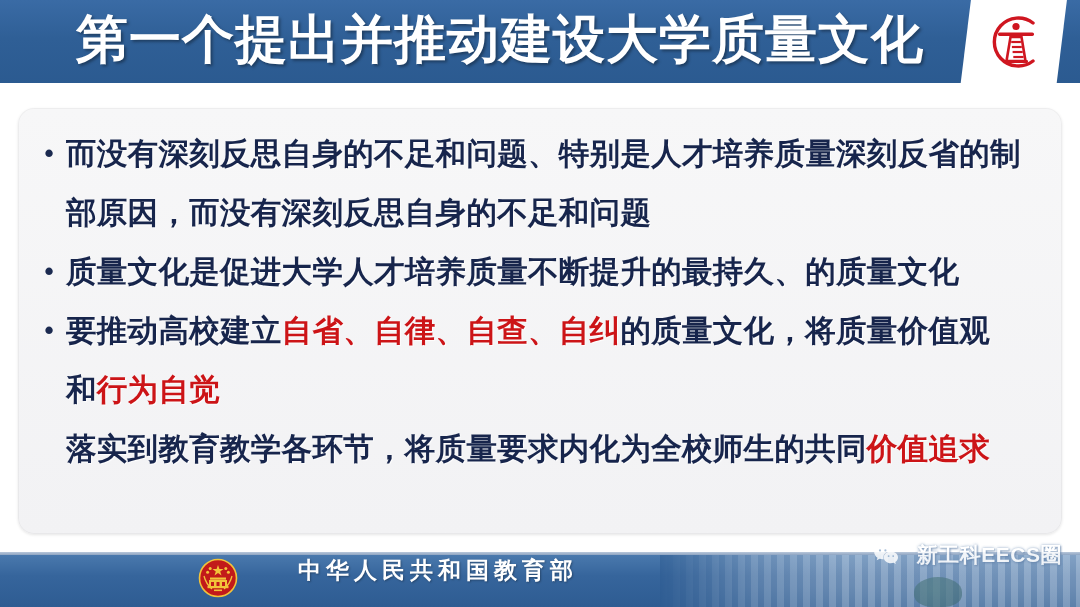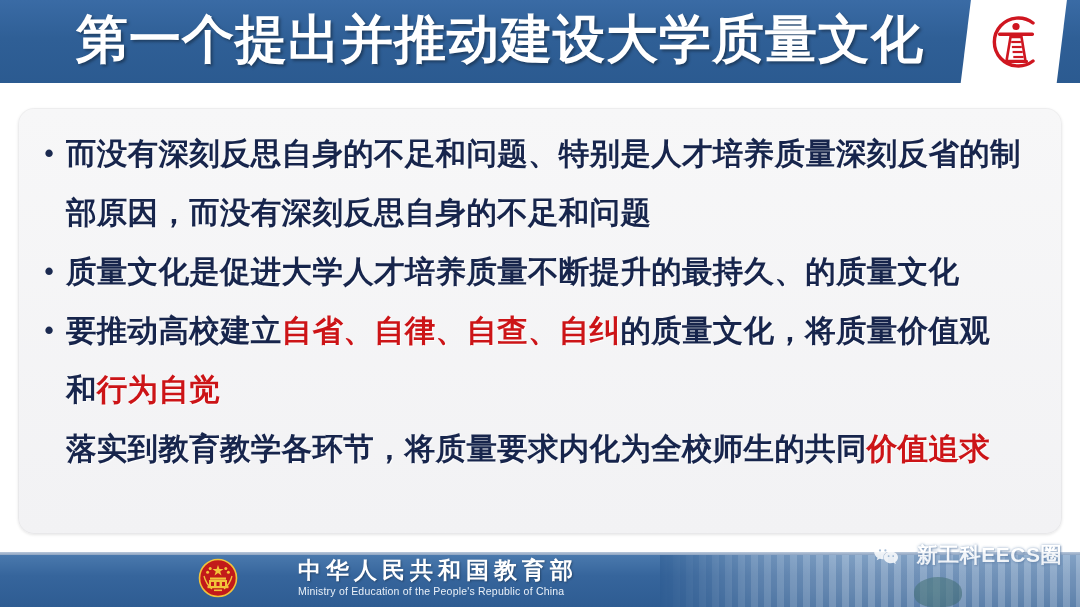--- a/index.html
+++ b/index.html
@@ -310,21 +310,20 @@
           <circle cx="27.8" cy="10.5" r="1.5" fill="#f2c33a"></circle>
           <circle cx="30.4" cy="14.2" r="1.5" fill="#f2c33a"></circle>
 
           <path d="M6 18 Q8 26 14 31" fill="none" stroke="#f2c33a" stroke-width="1.3"></path>
           <path d="M34 18 Q32 26 26 31" fill="none" stroke="#f2c33a" stroke-width="1.3"></path>
           <rect x="16" y="31.5" width="8" height="1.6" fill="#f2c33a"></rect>
         </svg>
       </div>
       <div class="moe-text">
         <div class="moe-cn">中华人民共和国教育部</div>
-        <div class="moe-en">Ministry of Education of the People's Republic of China</div>
       </div>
     </div>
   </div>
 
   <div class="watermark">
     <div class="wm-icon">
       <svg width="26" height="22" viewBox="0 0 26 22" aria-hidden="true">
         <path d="M9.8 1.2C5 1.2 1.2 4.4 1.2 8.3c0 2.2 1.3 4.2 3.3 5.5l-.8 2.5 2.9-1.5c1 .3 2.1.5 3.2.5.3 0 .6 0 .9-.05-.2-.6-.3-1.2-.3-1.85 0-3.7 3.6-6.7 8.1-6.7.3 0 .6 0 .9.05C18.6 3.6 14.6 1.2 9.8 1.2z" fill="#ffffff" opacity="0.95"></path>
         <circle cx="7" cy="6.4" r="1.1" fill="#9db6d2"></circle>
         <circle cx="12.4" cy="6.4" r="1.1" fill="#9db6d2"></circle>

